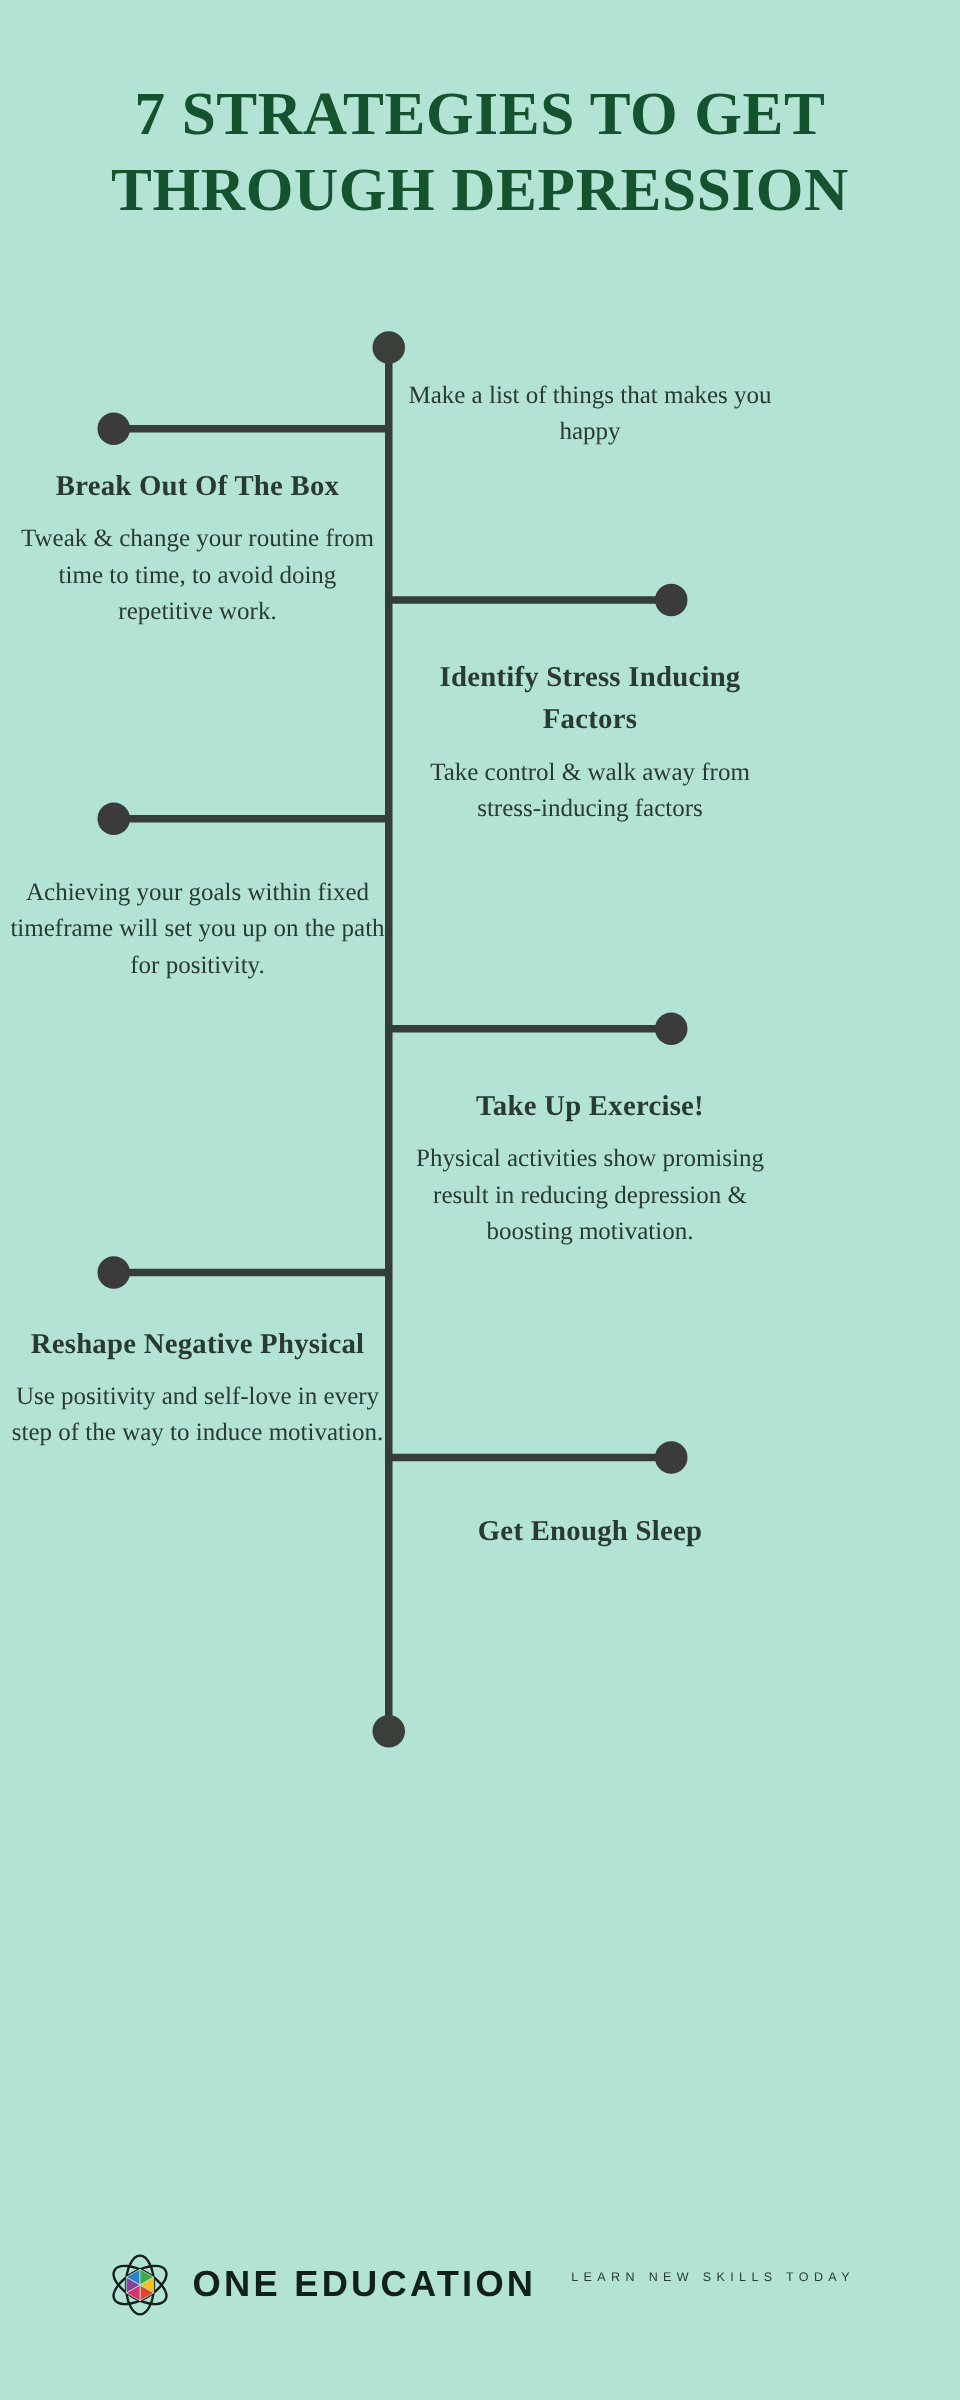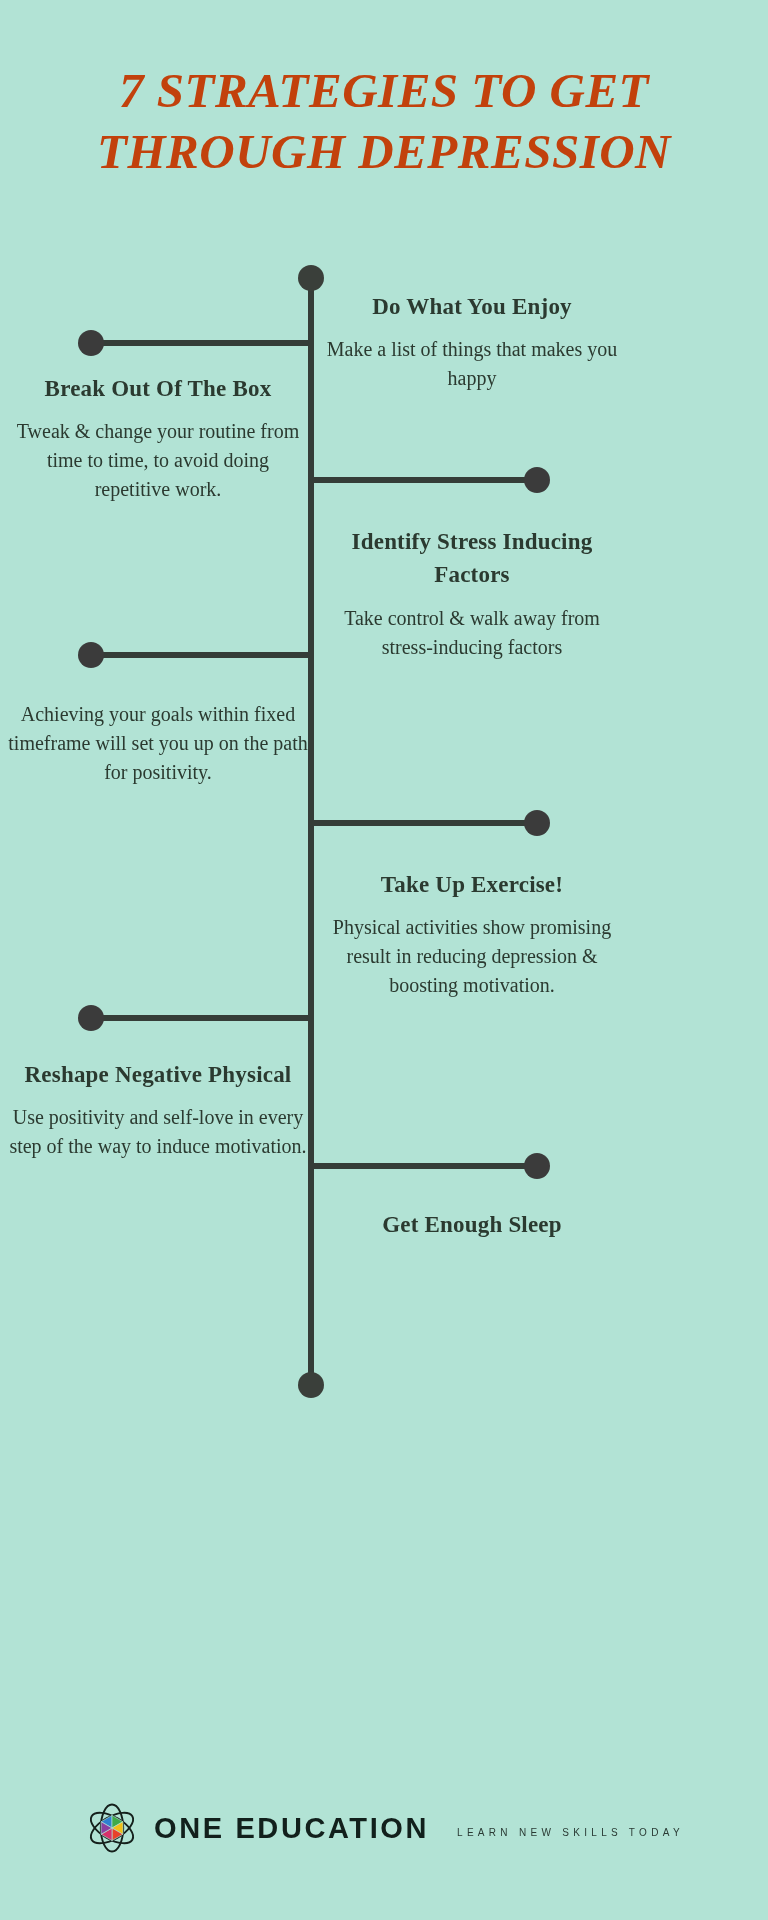--- a/index.html
+++ b/index.html
@@ -15,22 +15,21 @@
   
   .title {
     position:absolute;
     top:60px; left:0; width:768px;
     text-align:center;
     font-family:"Liberation Serif", serif;
     font-weight:bold;
     font-size:49px;
     line-height:1.25;
     letter-spacing:0.5px;
-    color:#c2410c;
-    font-style:italic;
+    color:#14532d;
   }
   .title .ln { display:block; }
 
   
   .spine {
     position:absolute;
     left:308px;
     top:282px;
     width:6px;
     height:1104px;
@@ -88,21 +87,21 @@
     font-size:29px;
     letter-spacing:2.6px;
     color:#12201c;
     line-height:1.05;
   }
   .logo-tag {
     font-family:"Liberation Sans", sans-serif;
     font-size:10px;
     letter-spacing:4.3px;
     color:#2a3a34;
-    margin-top:15px;
+    margin-top:5px;
     line-height:1;
     padding-left:28px;
   }
 </style>
 </head>
 <body>
 
 <div class="title">
   <span class="ln">7 STRATEGIES TO GET</span>
   <span class="ln">THROUGH DEPRESSION</span>
@@ -126,21 +125,20 @@
 <div class="connector" style="left:311px; top:820px; width:226px;"></div>
 <div class="node" style="left:524px; top:810px;"></div>
 
 <div class="connector" style="left:90px; top:1015px; width:221px;"></div>
 <div class="node" style="left:78px; top:1005px;"></div>
 
 <div class="connector" style="left:311px; top:1163px; width:226px;"></div>
 <div class="node" style="left:524px; top:1153px;"></div>
 
 <div class="block right" style="top:290px;">
-  <div class="b-head">Do What You Enjoy</div>
   <div class="b-body">Make a list of things that makes you happy</div>
 </div>
 
 <div class="block left" style="top:372px;">
   <div class="b-head">Break Out Of The Box</div>
   <div class="b-body">Tweak &amp; change your routine from time to time, to avoid doing repetitive work.</div>
 </div>
 
 <div class="block right" style="top:525px;">
   <div class="b-head">Identify Stress Inducing Factors</div>

